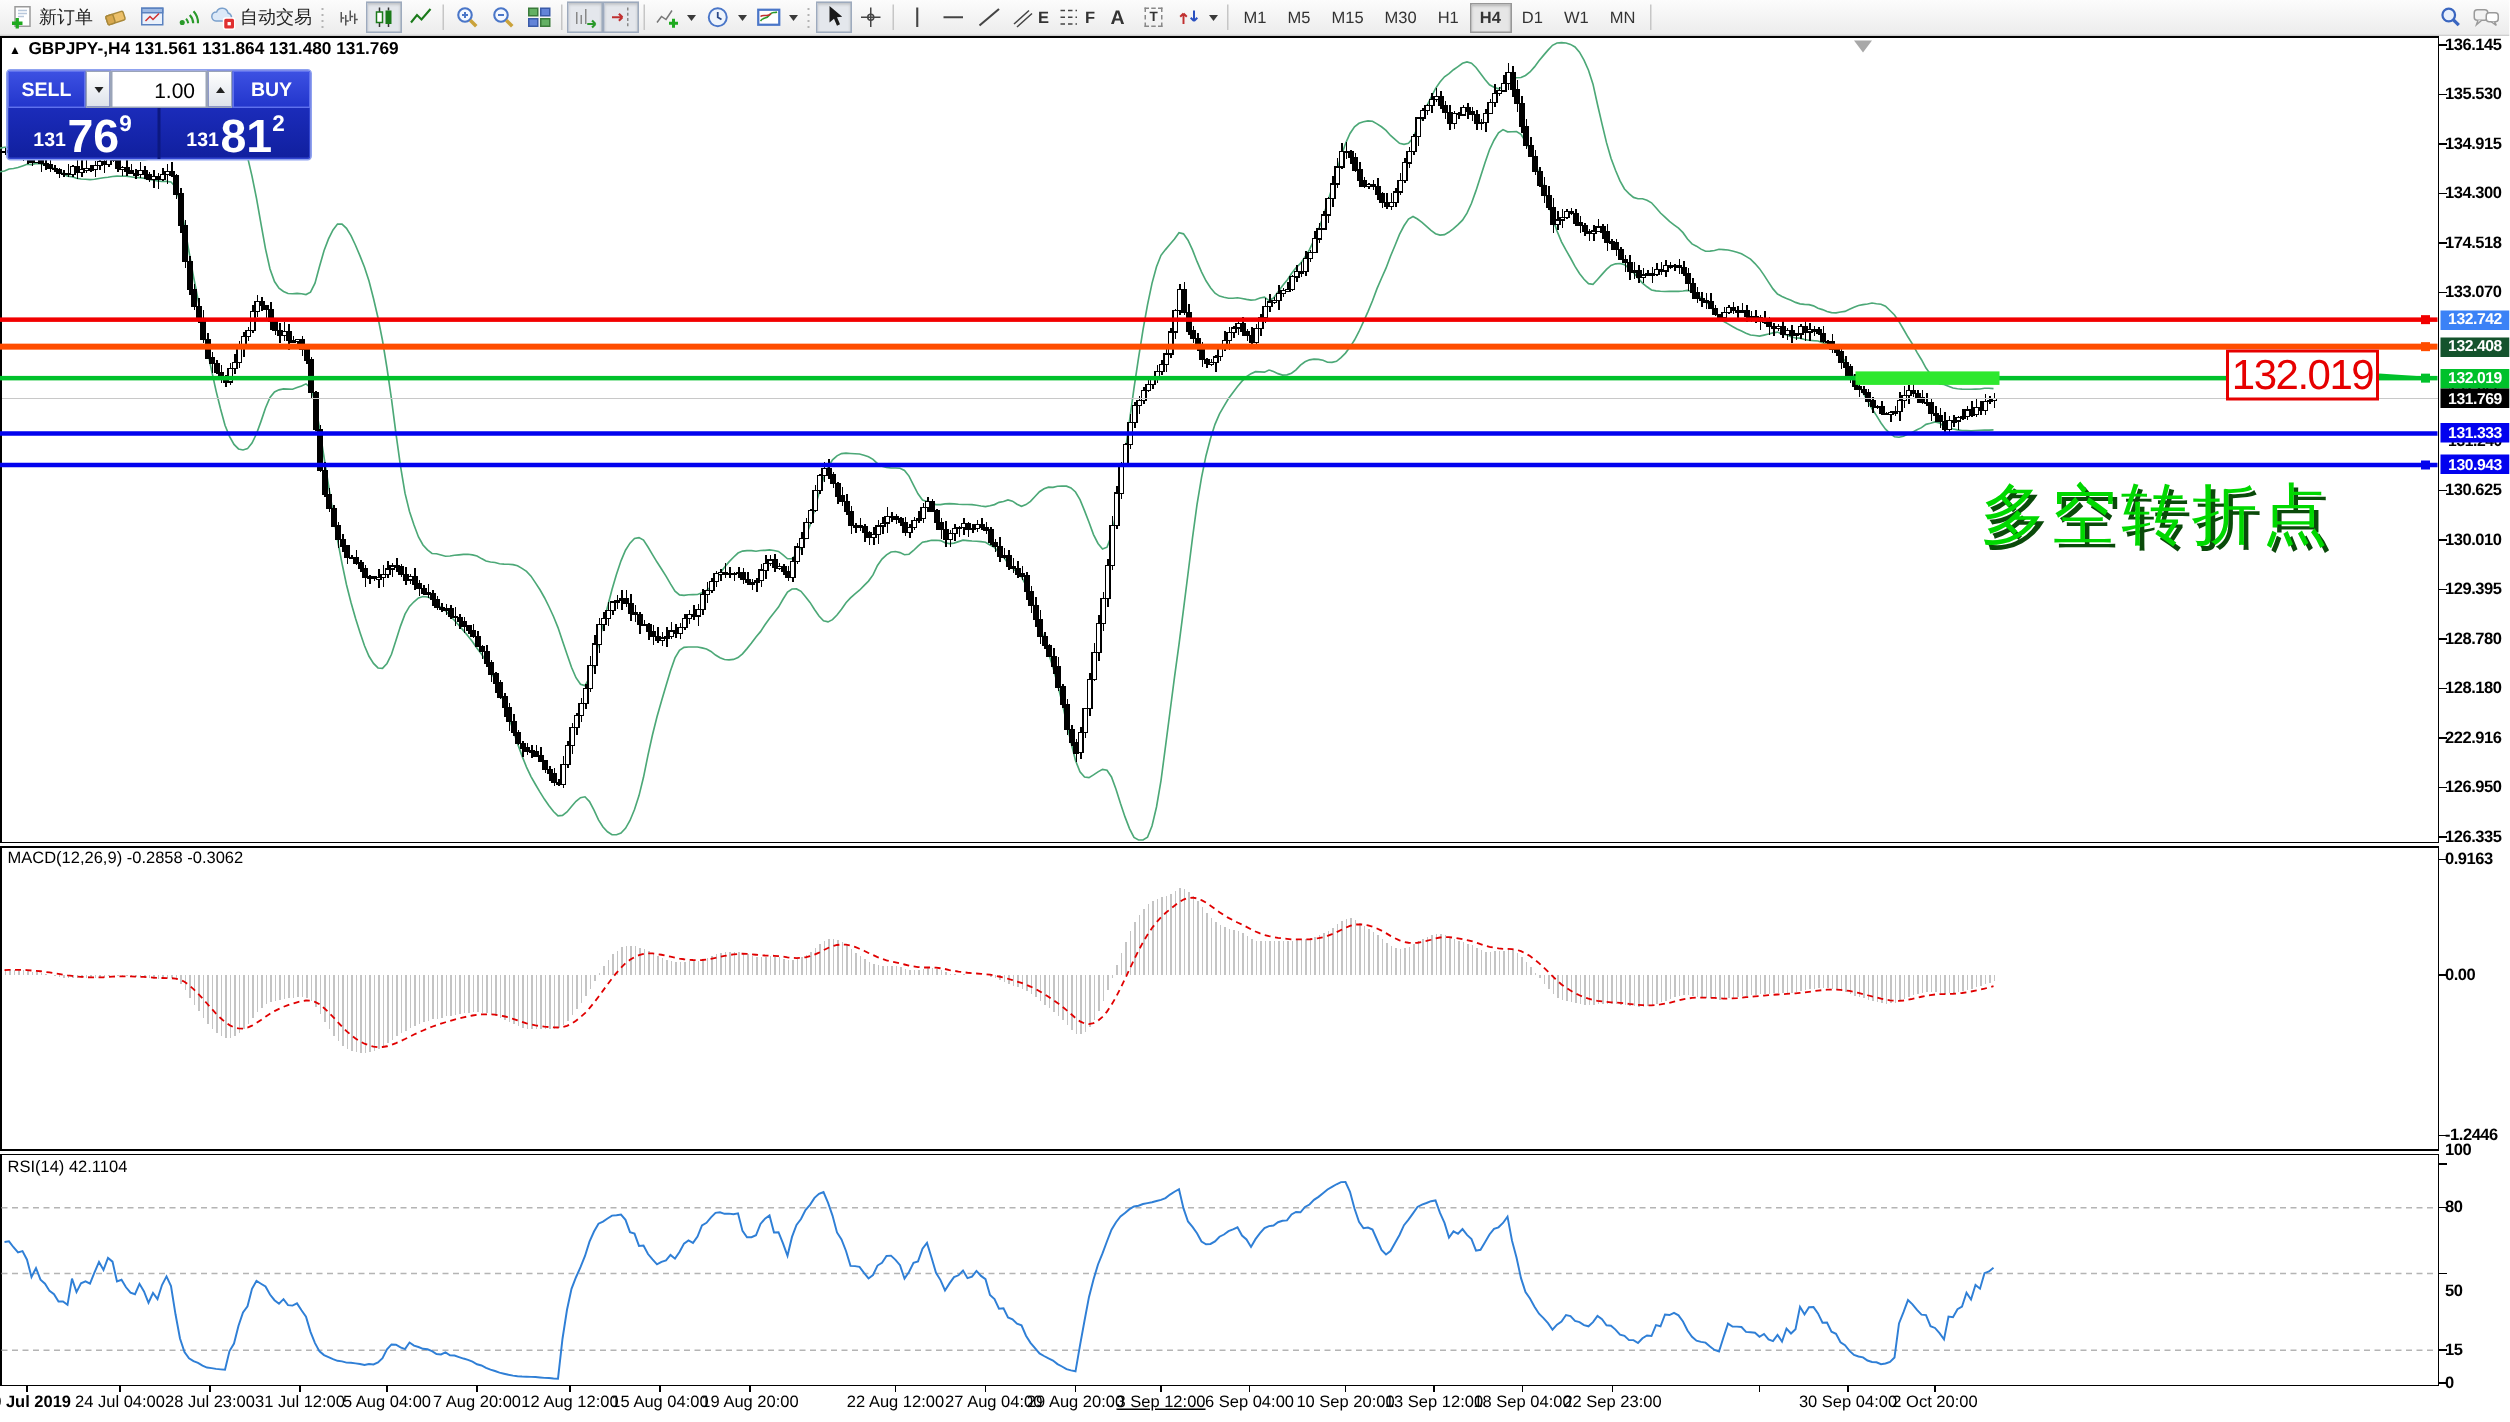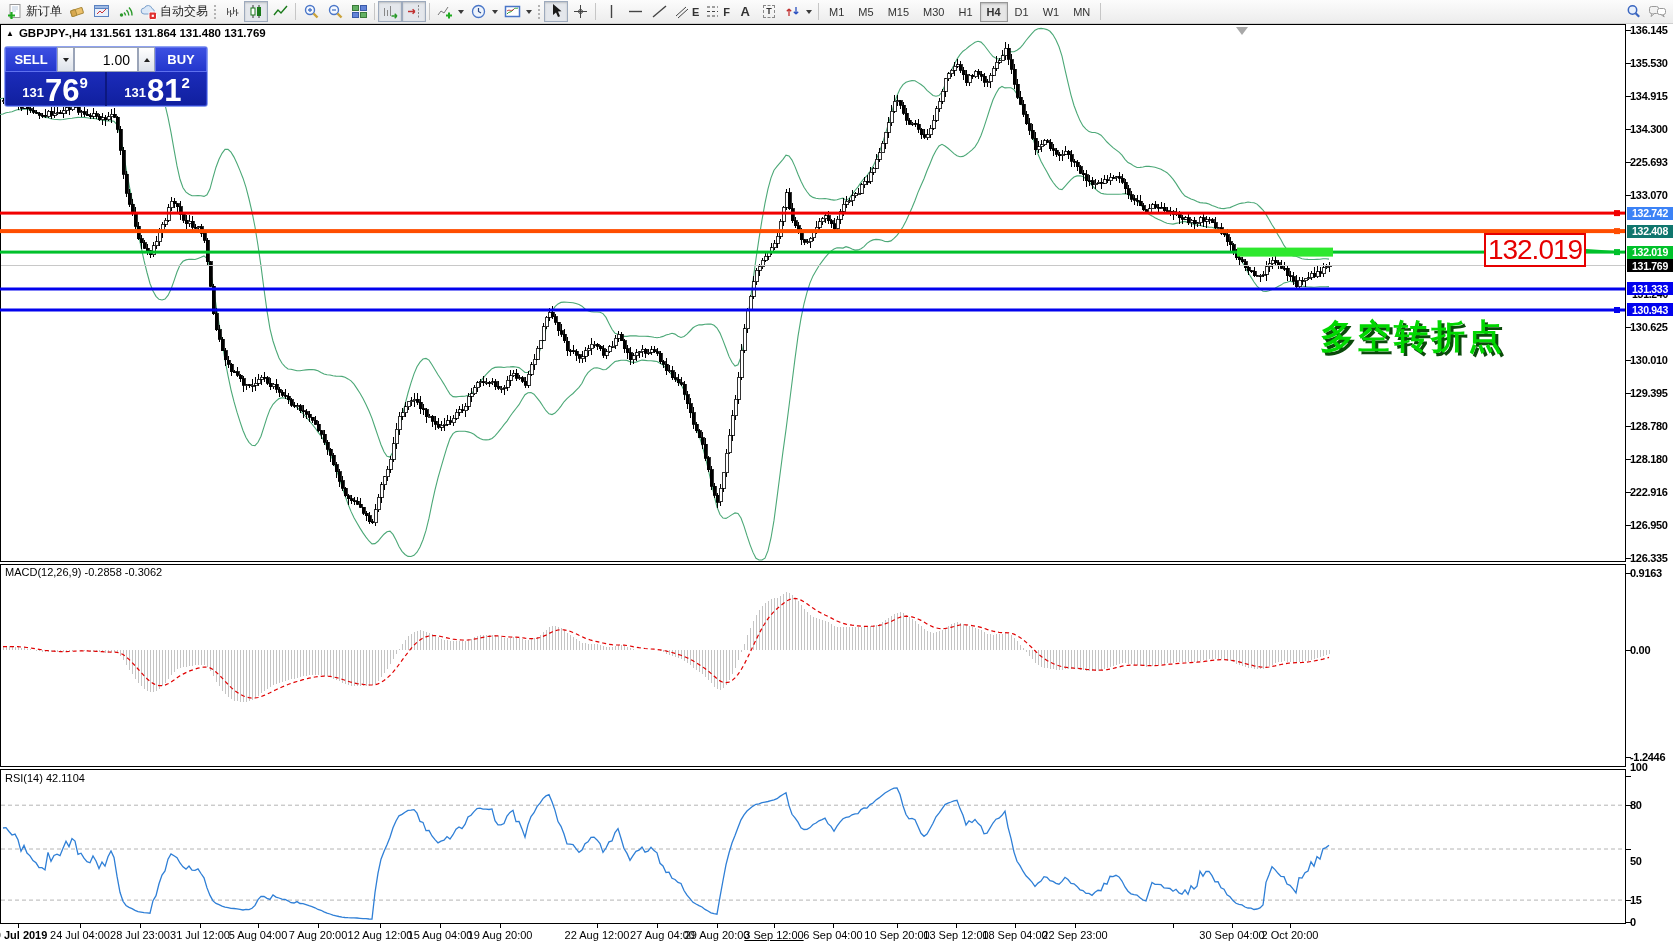--- a/index.html
+++ b/index.html
@@ -29,21 +29,21 @@
   .symbol-info .col-arrow{font-size:8px;}
   .scale-label{position:absolute;left:1630px;width:43px;font-size:11px;font-weight:700;letter-spacing:-0.3px;color:#000;z-index:5;}
   .badge{position:absolute;left:1627px;width:46px;height:13px;font-size:10.5px;font-weight:700;letter-spacing:-0.3px;
     display:flex;align-items:center;justify-content:center;z-index:7;}
   .badge.hiddenlbl{background:#fff;color:#000;z-index:6;}
   .t-label{position:absolute;top:929px;font-size:11px;color:#000;transform:translateX(-50%);white-space:nowrap;z-index:5;}
   .t-label.bold{font-weight:700;}
   .pane-label{position:absolute;left:5px;z-index:5;font-size:11px;color:#000;}
   .callout{position:absolute;box-sizing:border-box;background:#fff;border:2px solid #e60000;
     display:flex;align-items:center;justify-content:center;font-size:28px;letter-spacing:-1px;z-index:9;}
-  .cn-anno{position:absolute;font-size:34px;font-weight:700;letter-spacing:3px;z-index:9;
+  .cn-anno{position:absolute;font-size:44px;font-weight:400;letter-spacing:3px;z-index:9;
     text-shadow:3px 3px 0 #0a4a0a;}
   
   .trade-panel{position:absolute;left:4px;top:46px;width:202px;z-index:11;border:1px solid #8fa2f0;border-radius:3px;
     background:linear-gradient(#2335cf,#101f9e);box-shadow:0 0 0 1px #3144cf inset;overflow:hidden;}
   .tp-row1{display:flex;height:25px;}
   .tp-btn{width:52px;background:linear-gradient(#3c50e2,#2336cc);color:#fff;font-weight:700;font-size:13px;
     display:flex;align-items:center;justify-content:center;border:1px solid #5f71ee;box-sizing:border-box;}
   .vol-spin{width:17px;background:linear-gradient(#ffffff,#dde2ea);border:1px solid #9aa4b8;box-sizing:border-box;
     display:flex;align-items:center;justify-content:center;}
   .vol-spin .tri-d{width:0;height:0;border-left:3.5px solid transparent;border-right:3.5px solid transparent;border-top:4.5px solid #222;}
@@ -1698,42 +1698,42 @@
 <div class="callout" id="callout" style="left: 1484px; top: 233px; width: 102px; height: 34px; border-color: rgb(230, 0, 0); color: rgb(230, 0, 0);">
   <span>132.019</span>
 </div>
 <div class="cn-anno" id="cn-anno" style="left: 1320px; top: 314px; color: rgb(0, 216, 0);">多空转折点</div>
 
 <div id="overlays">
     <div class="scale-label" style="top: 24px;">136.145</div>
     <div class="scale-label" style="top: 57.0993px;">135.530</div>
     <div class="scale-label" style="top: 90.1986px;">134.915</div>
     <div class="scale-label" style="top: 123.298px;">134.300</div>
-    <div class="scale-label" style="top: 156.397px;">225.693</div>
+    <div class="scale-label" style="top: 156.397px;">174.518</div>
     <div class="scale-label" style="top: 189.496px;">133.070</div>
     <div class="scale-label" style="top: 321.086px;">130.625</div>
     <div class="scale-label" style="top: 354.186px;">130.010</div>
     <div class="scale-label" style="top: 387.285px;">129.395</div>
     <div class="scale-label" style="top: 420.384px;">128.780</div>
     <div class="scale-label" style="top: 452.676px;">128.180</div>
     <div class="scale-label" style="top: 485.776px;">222.916</div>
     <div class="scale-label" style="top: 518.875px;">126.950</div>
     <div class="scale-label" style="top: 551.974px;">126.335</div>
     <div class="scale-label" style="top: 567px;">0.9163</div>
     <div class="scale-label" style="top: 644px;">0.00</div>
     <div class="scale-label" style="top: 751px;">-1.2446</div>
     <div class="scale-label" style="top: 761px;">100</div>
     <div class="scale-label" style="top: 799px;">80</div>
     <div class="scale-label" style="top: 843px; margin-top: 12px;">50</div>
     <div class="scale-label" style="top: 894px;">15</div>
     <div class="scale-label" style="top: 916px;">0</div>
     <div class="badge hiddenlbl" style="top: 254.888px;">131.855</div>
     <div class="badge hiddenlbl" style="top: 287.987px;">131.240</div>
     <div class="badge" style="top: 206.649px; background: #3b82f6; color: rgb(255, 255, 255);">132.742</div>
-    <div class="badge" style="top: 224.625px; background: #0f766e; color: rgb(255, 255, 255);">132.408</div>
+    <div class="badge" style="top: 224.625px; background: #14532d; color: rgb(255, 255, 255);">132.408</div>
     <div class="badge" style="top: 245.561px; background: rgb(0, 193, 43); color: rgb(255, 255, 255);">132.019</div>
     <div class="badge" style="top: 259.016px; background: rgb(0, 0, 0); color: rgb(255, 255, 255);">131.769</div>
     <div class="badge" style="top: 282.482px; background: rgb(2, 2, 238); color: rgb(255, 255, 255);">131.333</div>
     <div class="badge" style="top: 303.472px; background: rgb(2, 2, 238); color: rgb(255, 255, 255);">130.943</div>
     <div class="t-label bold" style="left: 18px;">19 Jul 2019</div>
     <div class="t-label" style="left: 80px;">24 Jul 04:00</div>
     <div class="t-label" style="left: 140px;">28 Jul 23:00</div>
     <div class="t-label" style="left: 200px;">31 Jul 12:00</div>
     <div class="t-label" style="left: 258px;">5 Aug 04:00</div>
     <div class="t-label" style="left: 318px;">7 Aug 20:00</div>

